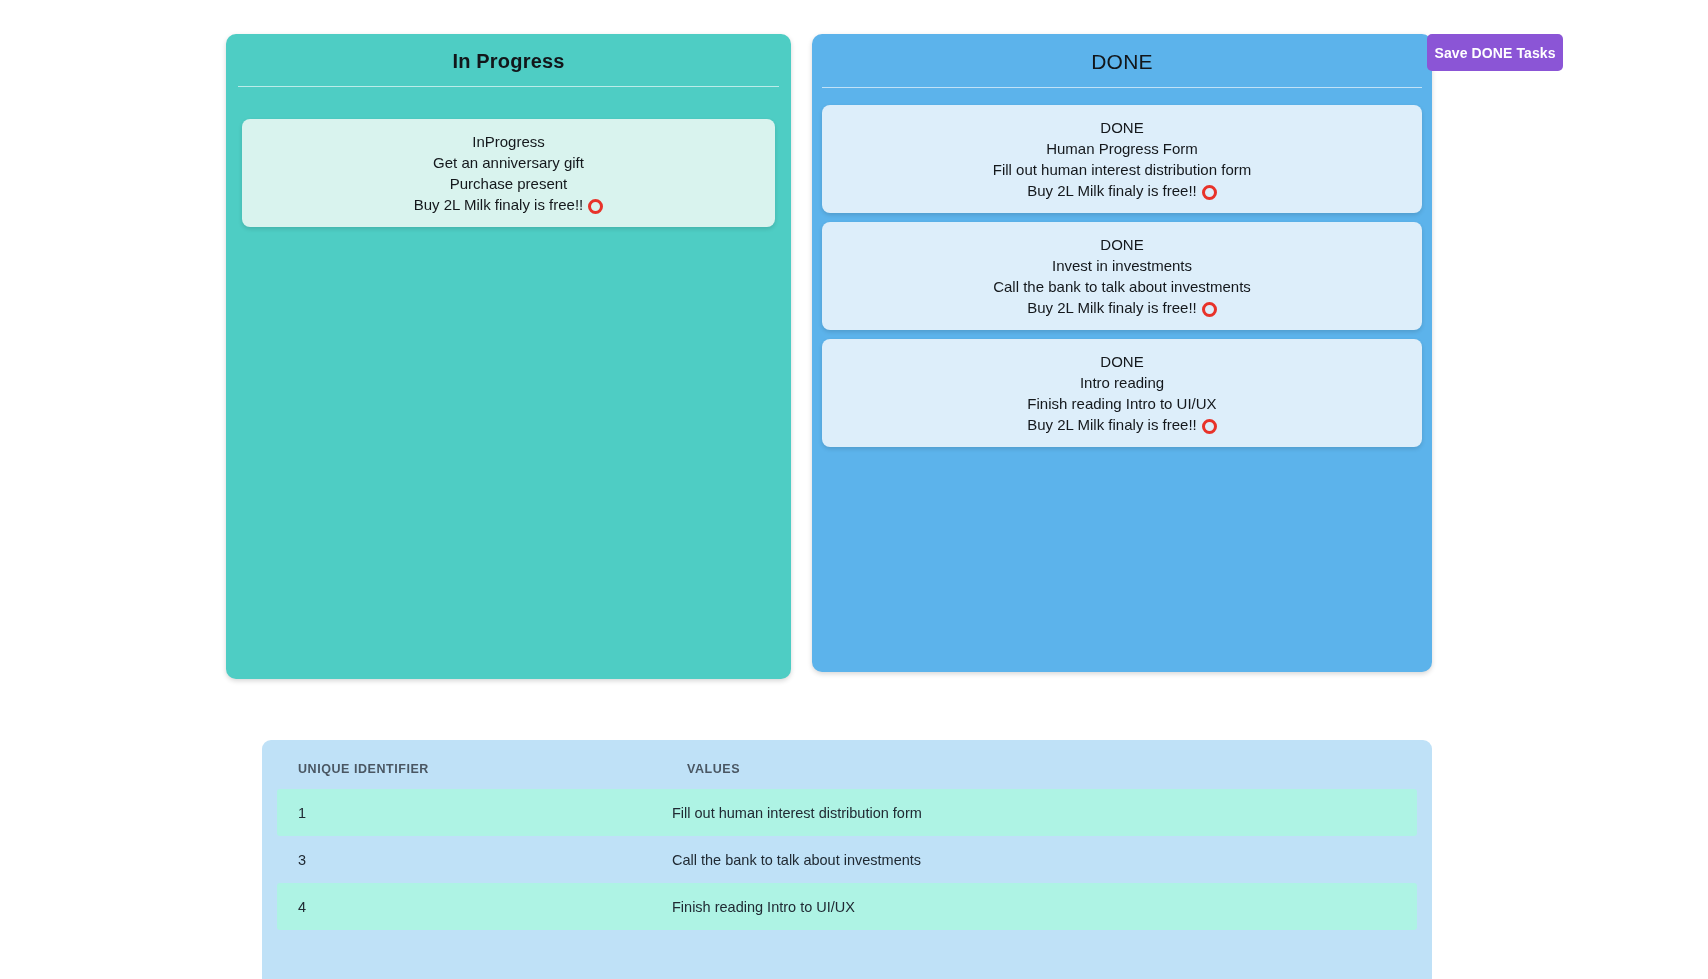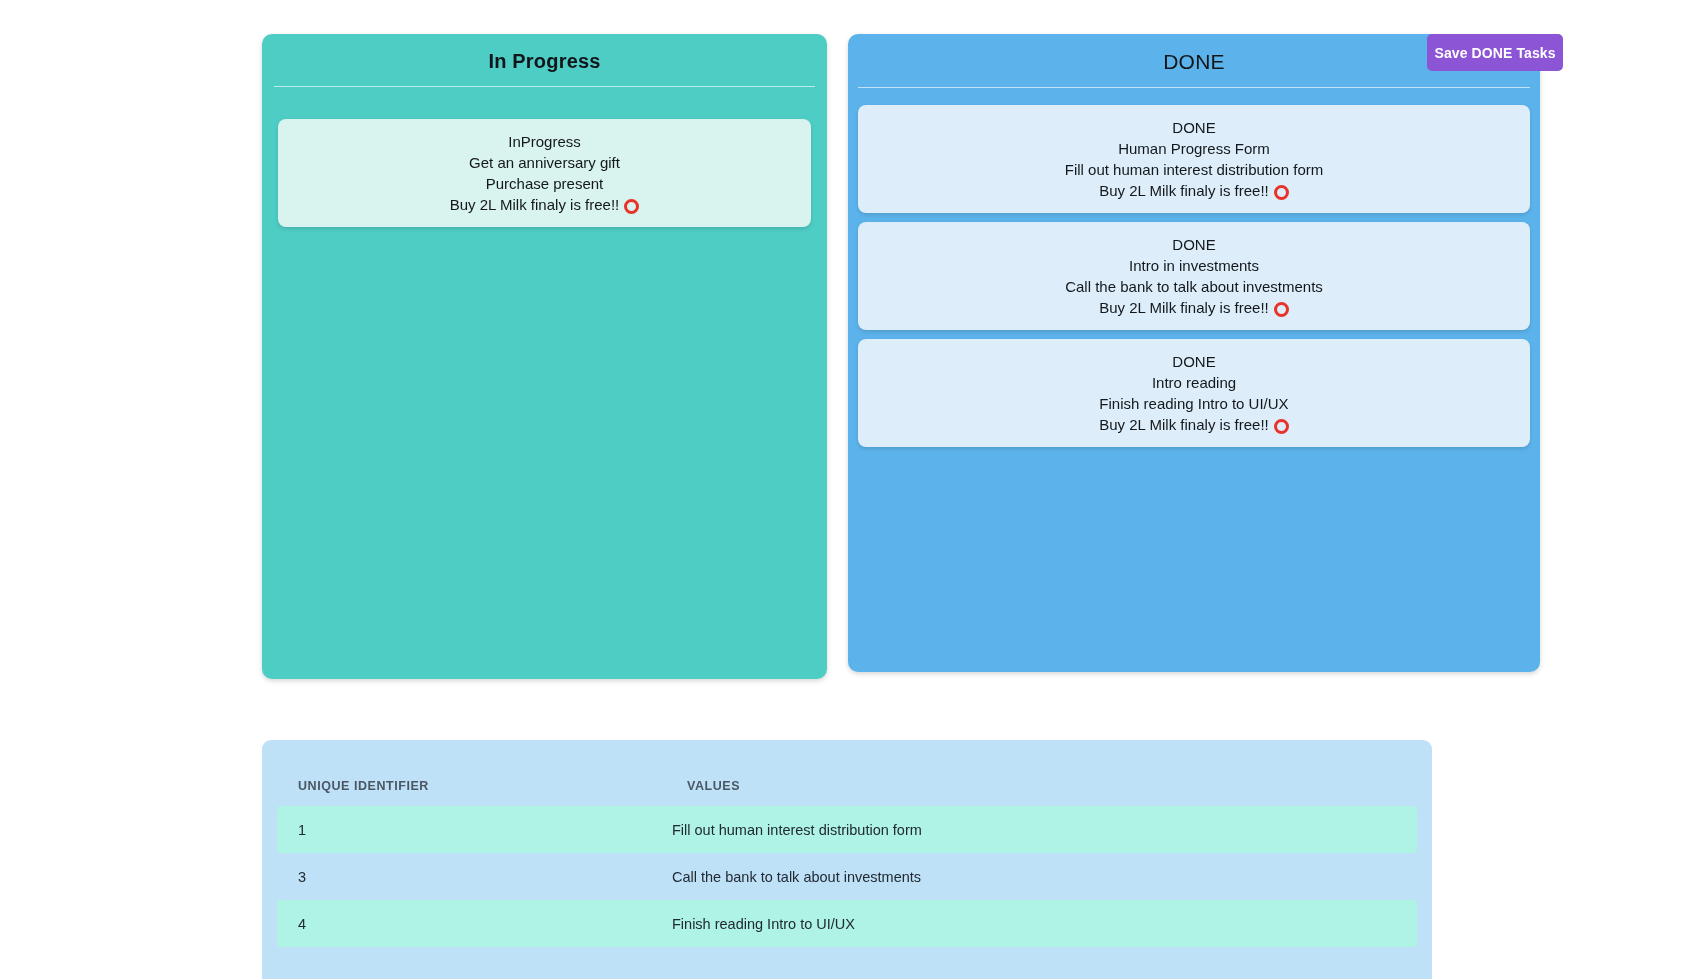--- a/index.html
+++ b/index.html
@@ -21,35 +21,36 @@
   
   .board {
     position: absolute;
     left: 262px;
     top: 34px;
     width: 1170px;
     height: 645px;
     display: flex;
     gap: 21px;
     align-items: flex-start;
+    justify-content: flex-end;
   }
 
   .column {
     border-radius: 10px;
     padding: 0 0 12px 0;
     box-shadow: 0 2px 5px rgba(0,0,0,0.16);
     flex: 0 0 auto;
   }
   .column.inprogress {
     width: 565px;
     height: 645px;
     background: #4ecdc4;
   }
   .column.done {
-    width: 692px;
+    width: 620px;
     height: 638px;
     background: #5cb3eb;
   }
 
   .column-title {
     text-align: center;
     font-size: 20px;
     font-weight: bold;
     color: #12161a;
     padding: 16px 0 13px 0;
@@ -139,21 +140,20 @@
     height: 260px;
     background: #bfe1f7;
     border-radius: 9px;
     padding: 0;
     overflow: hidden;
   }
 
   .table-head {
     display: flex;
     padding: 22px 0 13px 0;
-    margin-top: 17px;
   }
   .th {
     font-size: 12.5px;
     font-weight: bold;
     color: #4a5763;
     letter-spacing: 0.55px;
   }
   .col-id   { flex: 0 0 388px; padding-left: 36px; }
   .col-val  { flex: 1 1 auto;  padding-left: 37px; }
 
@@ -210,21 +210,21 @@
           <div class="card-line">Human Progress Form</div>
           <div class="card-line">Fill out human interest distribution form</div>
           <div class="card-line with-icon">
             <span>Buy 2L Milk finaly is free!!</span>
             <span class="ring-icon"></span>
           </div>
         </div>
 
         <div class="card blue">
           <div class="card-line">DONE</div>
-          <div class="card-line">Intro in investments</div>
+          <div class="card-line">Invest in investments</div>
           <div class="card-line">Call the bank to talk about investments</div>
           <div class="card-line with-icon">
             <span>Buy 2L Milk finaly is free!!</span>
             <span class="ring-icon"></span>
           </div>
         </div>
 
         <div class="card blue">
           <div class="card-line">DONE</div>
           <div class="card-line">Intro reading</div>

